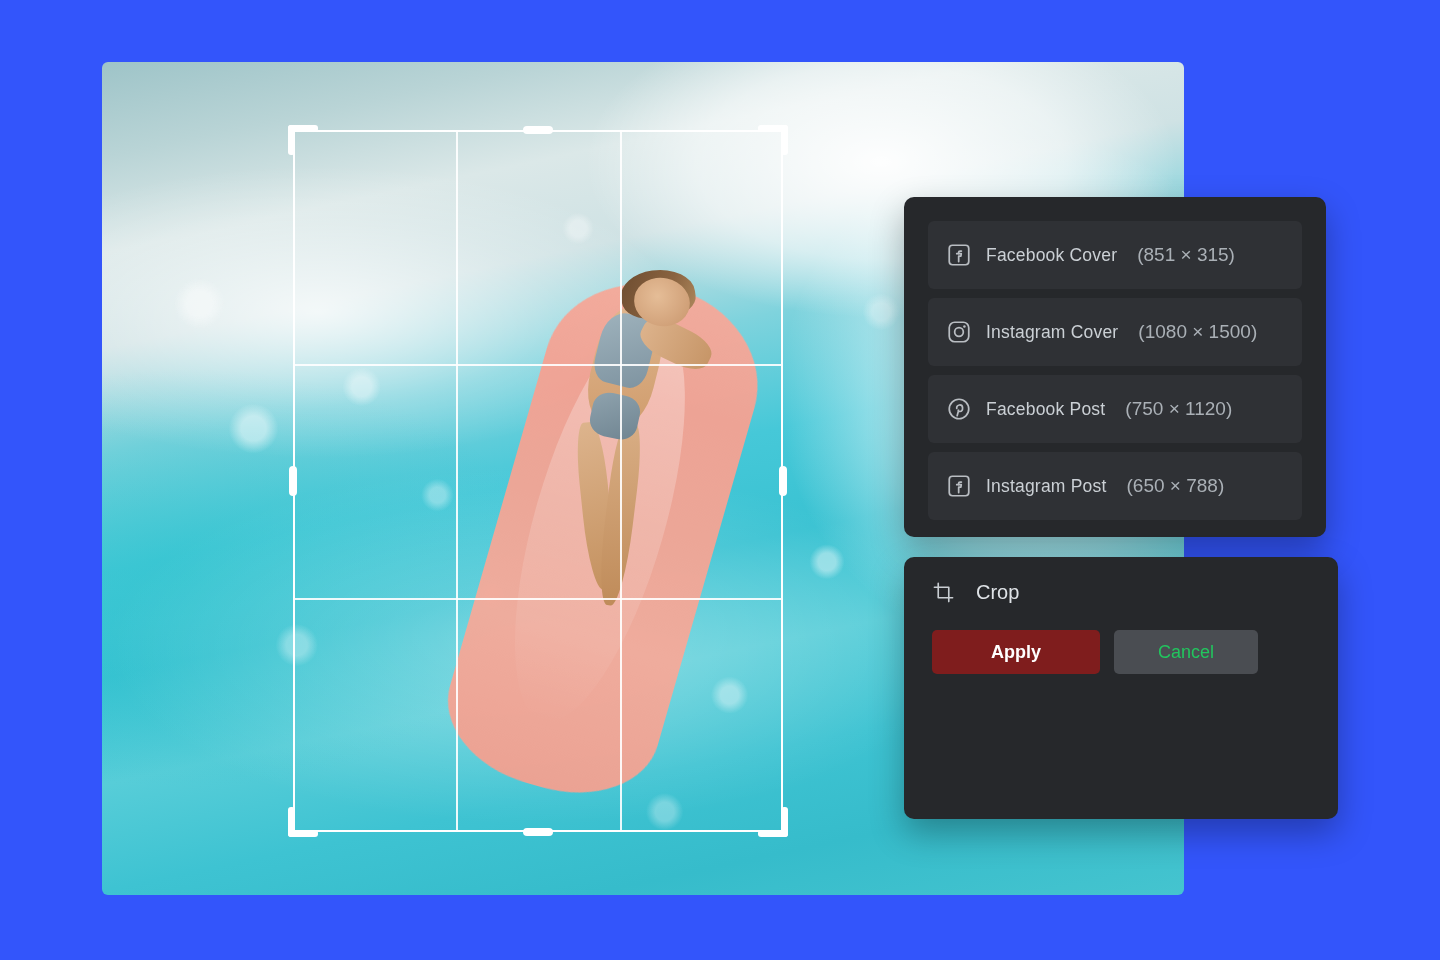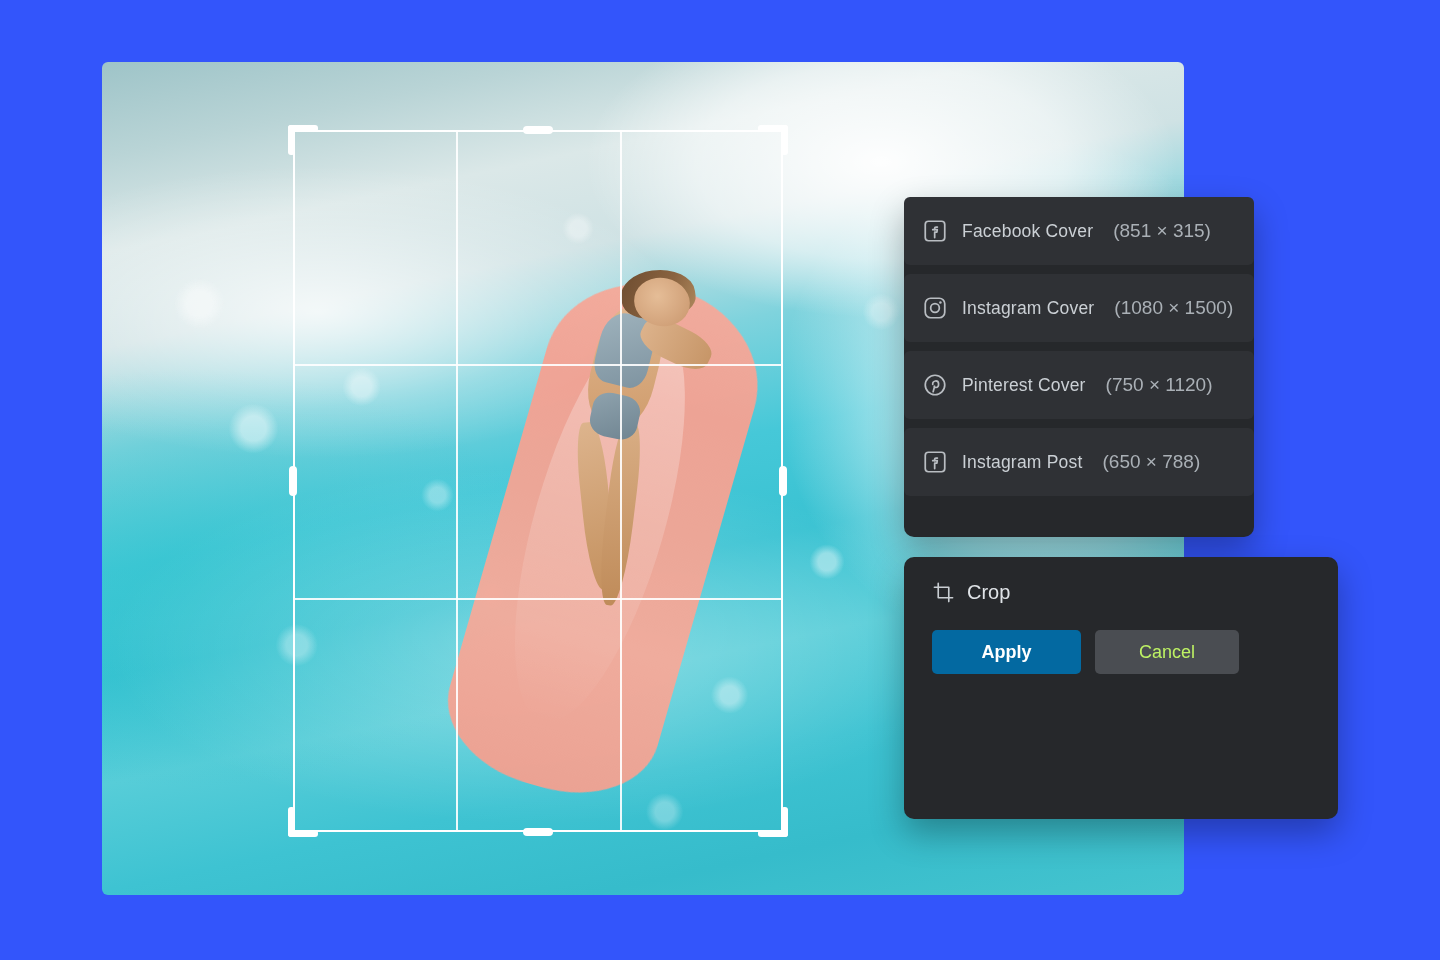--- a/index.html
+++ b/index.html
@@ -164,42 +164,42 @@
   .e-left   { top: 50%; left: -4px;    transform: translateY(-50%); width: 8px; height: 30px; }
   .e-right  { top: 50%; right: -4px;   transform: translateY(-50%); width: 8px; height: 30px; }
 
   
   .panel {
     position: absolute;
     background: #26282b;
     border-radius: 10px;
     box-shadow: 0 14px 34px rgba(0,0,0,.30);
   }
-  #preset-panel { left: 904px; top: 197px; width: 350px; height: 340px; padding: 0; }
+  #preset-panel { left: 904px; top: 197px; width: 422px; height: 340px; padding: 24px; }
   #crop-panel   { left: 904px; top: 557px; width: 434px; height: 262px; padding: 24px 28px; }
 
   .preset-row {
     display: flex; align-items: center; gap: 14px;
     height: 68px; padding: 0 18px;
     background: #2f3135;
     border-radius: 6px;
     margin-bottom: 9px;
     cursor: pointer;
   }
   .preset-row:last-child { margin-bottom: 0; }
   .preset-row .pr-icon {
     width: 26px; height: 26px; flex: 0 0 26px;
     display: flex; align-items: center; justify-content: center;
     color: #b9bdc2;
   }
   .preset-row .pr-icon svg { width: 26px; height: 26px; display: block; }
   .pr-label { font-size: 17.5px; color: #cbd0d5; letter-spacing: .2px; white-space: nowrap; }
   .pr-dims  { font-size: 19px; color: #aab0b6; margin-left: 6px; white-space: nowrap; }
 
-  .crop-title-row { display: flex; align-items: center; gap: 12px; margin-bottom: 26px; }
+  .crop-title-row { display: flex; align-items: center; gap: 21px; margin-bottom: 26px; }
   .crop-title-row svg { width: 23px; height: 23px; color: #c9ced3; display: block; }
   .crop-title { font-size: 20px; color: #dfe3e7; }
 
   .dim-row { display: flex; align-items: center; gap: 0; margin-bottom: 28px; }
   .dim-input {
     width: 142px; height: 46px;
     background: #2b2d31;
     border: 1px solid #3c3f44;
     border-radius: 6px;
     color: #eceff2;
@@ -215,22 +215,22 @@
     color: #dfe3e7; cursor: pointer; background: none; border: none;
   }
   .swap-btn svg { width: 26px; height: 26px; display: block; }
 
   .btn-row { display: flex; gap: 14px; }
   .btn {
     height: 44px; border: none; border-radius: 5px;
     font-size: 18px; font-family: "Liberation Sans", sans-serif;
     cursor: pointer; font-weight: 700;
   }
-  #apply-button  { width: 149px; background: #0369a1; color: #ffffff; }
-  #cancel-button { width: 144px; background: #4a4d52; color: #bef264; font-weight: 400; }
+  #apply-button  { width: 168px; background: #7f1d1d; color: #ffffff; }
+  #cancel-button { width: 144px; background: #4a4d52; color: #22c55e; font-weight: 400; }
 </style>
 </head>
 <body>
 
 <div id="canvas-area">
   <div class="photo"></div>
   <div class="foam"></div>
   <div class="board"></div>
   <div class="board-sheen"></div>
   <div class="surfer">
@@ -289,21 +289,21 @@
     <span class="pr-dims">(1080 × 1500)</span>
   </div>
 
   <div class="preset-row">
     <span class="pr-icon">
       <svg viewBox="0 0 24 24" fill="none" stroke="currentColor" stroke-width="1.6">
         <circle cx="12" cy="12" r="9"></circle>
         <path d="M10.3 18.2l1.3-4.9M9.9 11.4c-.2-1.6.9-3 2.5-3.1 1.6-.1 2.8.9 2.9 2.4.1 1.9-1 3.5-2.5 3.6-.8.05-1.4-.4-1.55-1" stroke-linecap="round" stroke-linejoin="round"></path>
       </svg>
     </span>
-    <span class="pr-label">Pinterest Cover</span>
+    <span class="pr-label">Facebook Post</span>
     <span class="pr-dims">(750 × 1120)</span>
   </div>
 
   <div class="preset-row">
     <span class="pr-icon">
       <svg viewBox="0 0 24 24" fill="none" stroke="currentColor" stroke-width="1.6">
         <rect x="3" y="3" width="18" height="18" rx="3"></rect>
         <path d="M14.2 8.4h-1.3c-.8 0-1.2.4-1.2 1.1v1.3h2.4l-.35 2.3h-2.05v5" fill="none" stroke-linecap="round" stroke-linejoin="round"></path>
         <path d="M9.9 10.8h1.8" stroke-linecap="round"></path>
       </svg>

